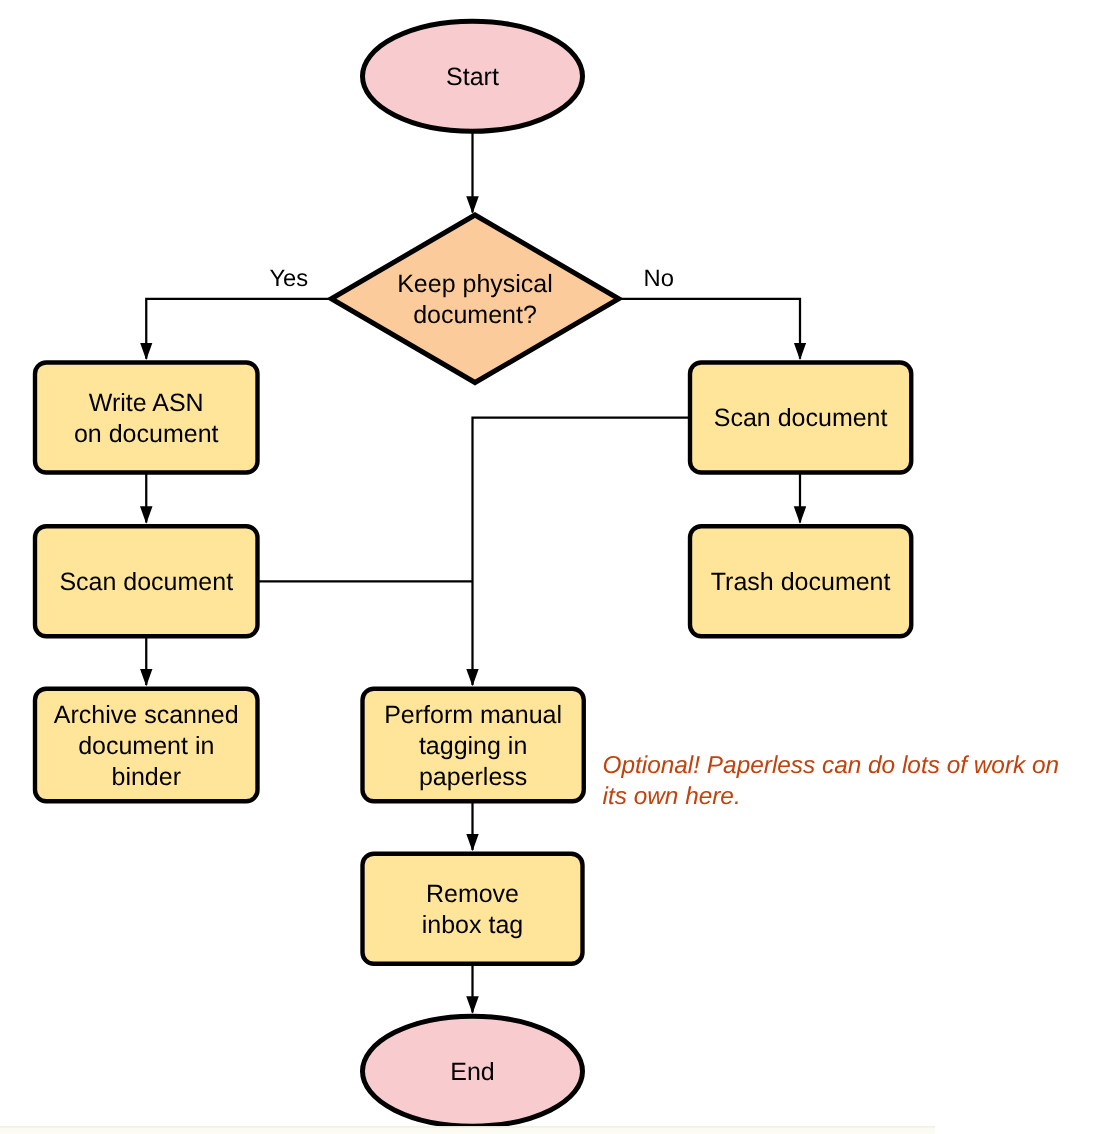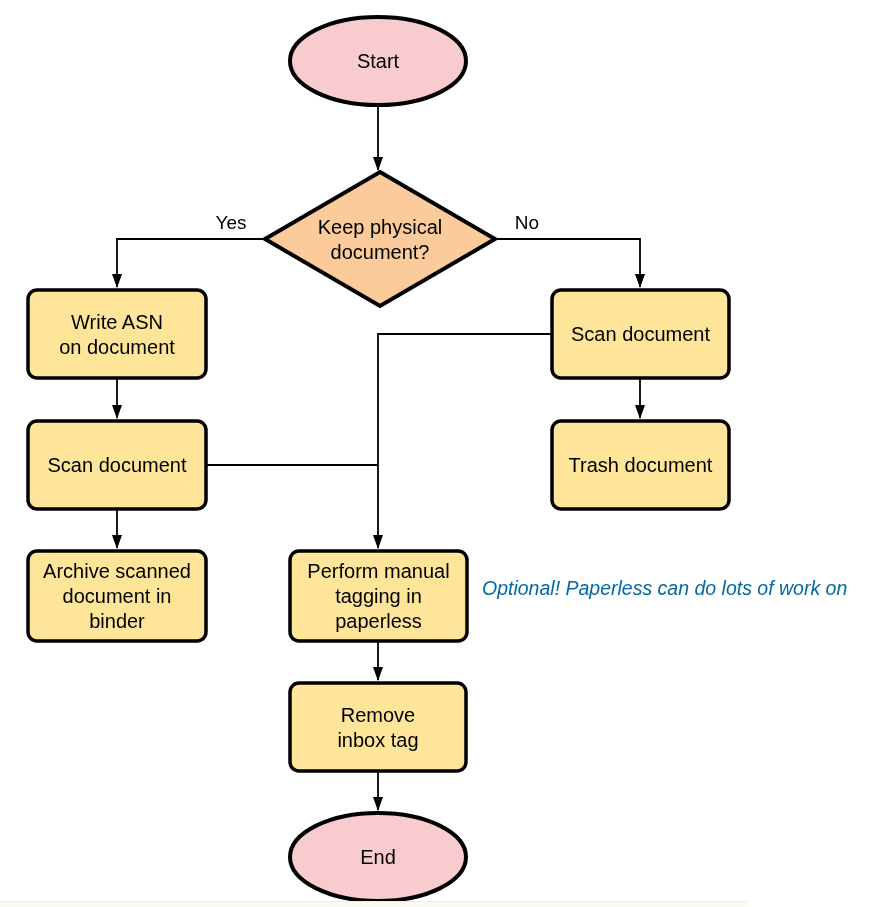--- a/index.html
+++ b/index.html
@@ -1,22 +1,22 @@
 <!DOCTYPE html>
 <html><head>
 <meta charset="utf-8">
 <style>
   html,body{margin:0;padding:0;background:#ffffff;}
   body{width:888px;height:907px;overflow:hidden;}
   .stage{position:relative;width:748px;height:907px;font-family:"Liberation Sans",sans-serif;background:#ffffff;}
   #diagram-svg{position:absolute;left:0;top:0;}
   #diagram-svg text{font-family:"Liberation Sans",sans-serif;}
   .annotation{
-    position:absolute;left:482px;top:576px;
-    font-style:italic;font-size:19.5px;line-height:24.5px;color:#0369a1;
+    position:absolute;left:482px;top:600px;
+    font-style:italic;font-size:19.5px;line-height:24.5px;color:#c2410c;
     white-space:nowrap;
   }
   .ann-line{display:block;}
   .page-edge{
     position:absolute;left:0;bottom:0;width:100%;height:5px;
     background:#FBFBF2;border-top:1px solid #EDEDE3;
   }
 </style>
 </head>
 <body>
@@ -76,15 +76,16 @@
       </g>
       <g>
         <ellipse cx="378" cy="857" rx="88" ry="44" fill="#F8CCCE" stroke="#000000" stroke-width="4"></ellipse>
         <text text-anchor="middle" fill="#000000" font-size="20"><tspan x="378" y="864">End</tspan></text>
       </g>
       <text x="231" y="229" text-anchor="middle" fill="#000000" font-size="19">Yes</text>
       <text x="527" y="229" text-anchor="middle" fill="#000000" font-size="19">No</text>
     </svg>
   <div class="annotation">
     <span class="ann-line">Optional! Paperless can do lots of work on</span>
+    <span class="ann-line">its own here.</span>
   </div>
   <div class="page-edge" style="background: rgb(251, 251, 242); border-top-color: rgb(237, 237, 227);"></div>
 </div>
 
 </body></html>

